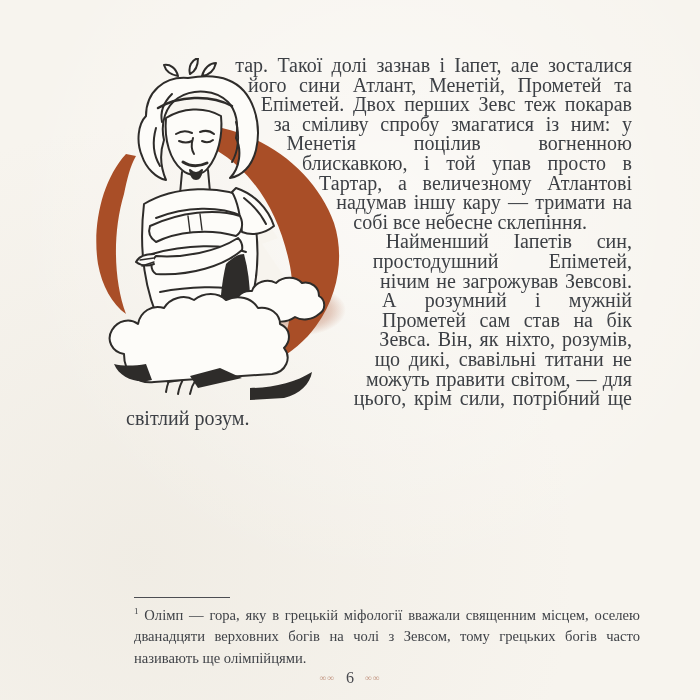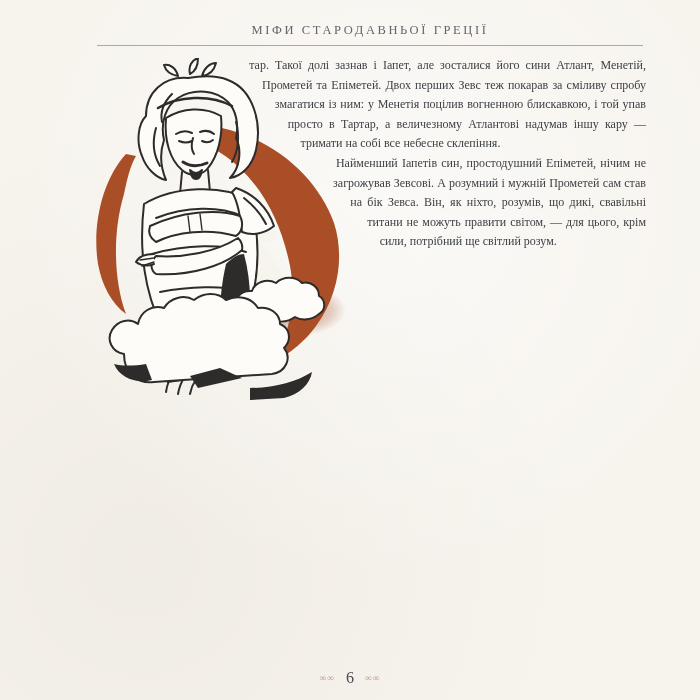--- a/index.html
+++ b/index.html
@@ -19,22 +19,22 @@
     position: absolute; left: 97px; top: 20px; width: 546px;
     text-align: center;
     border-bottom: 1px solid #c89e8d;
     padding-bottom: 7px;
   }
   .header .title {
     font-size: 12.5px; letter-spacing: 2.6px;
     color: #63646d; font-weight: 400;
   }
   .content {
-    position: absolute; left: 140px; top: 56px; width: 506px;
-    font-size: 12px; line-height: 19.6px;
+    position: absolute; left: 126px; top: 56px; width: 506px;
+    font-size: 20px; line-height: 19.6px;
     text-align: justify;
     text-justify: inter-word;
   }
   .illu-shape {
     float: left;
     width: 256px; height: 352px;
     shape-outside: polygon(0 0, 88px 0, 160px 110px, 230px 190px, 252px 250px, 240px 300px, 208px 352px, 0 352px);
     shape-margin: 7px;
   }
   .content p { margin: 0; text-indent: 20px; }
@@ -64,23 +64,20 @@
     font-size: 9.5px; color: #c39784; letter-spacing: 1px;
     position: relative; top: -2px;
   }
   sup { font-size: 0.62em; line-height: 0; }
 </style>
 </head>
 <body>
 
 <div class="page">
 
-  <div class="header">
-    <span class="title">МІФИ СТАРОДАВНЬОЇ ГРЕЦІЇ</span>
-  </div>
 
   <svg class="illustration" viewBox="0 0 320 360" aria-hidden="true">
     <defs>
       <radialGradient id="smudge" cx="50%" cy="50%" r="50%">
         <stop offset="0%" stop-color="#a94e27" stop-opacity="0.55"></stop>
         <stop offset="70%" stop-color="#a94e27" stop-opacity="0.25"></stop>
         <stop offset="100%" stop-color="#a94e27" stop-opacity="0"></stop>
       </radialGradient>
     </defs>
 
@@ -154,20 +151,24 @@
       <path d="M 150 318 l 30 -8 l 22 10 l -44 10 z"></path>
     </g>
   </svg>
 
   <div class="content">
     <div class="illu-shape"></div>
     <p class="first">тар. Такої долі зазнав і Іапет, але зосталися його сини Атлант, Менетій, Прометей та Епіметей. Двох перших Зевс теж покарав за сміливу спробу змагатися із ним: у Менетія поцілив вогненною блискавкою, і той упав просто в Тартар, а величезному Атлантові надумав іншу кару — тримати на собі все небесне склепіння.</p>
     <p>Найменший Іапетів син, простодушний Епіметей, нічим не загрожував Зевсові. А розумний і мужній Прометей сам став на бік Зевса. Він, як ніхто, розумів, що дикі, свавільні титани не можуть правити світом, — для цього, крім сили, потрібний ще світлий розум.</p>
   </div>
 
+  <div class="footnote">
+    <div class="footnote-rule"></div>
+    <p><sup>1</sup><span> Олімп — гора, яку в грецькій міфології вважали священним місцем, оселею дванадцяти верховних богів на чолі з Зевсом, тому грецьких богів часто називають ще олімпійцями.</span></p>
+  </div>
 
   <div class="footer">
     <span class="ornament">∞∞</span>
     <span class="page-number">6</span>
     <span class="ornament">∞∞</span>
   </div>
 
 </div>
 
 </body></html>

